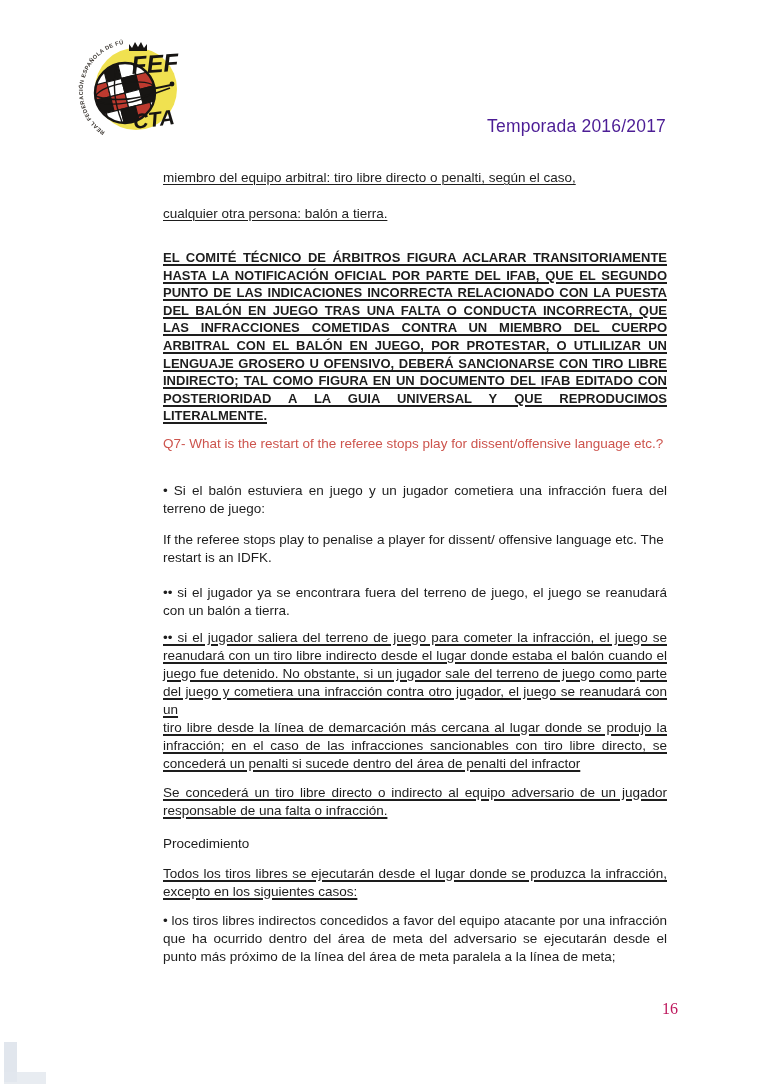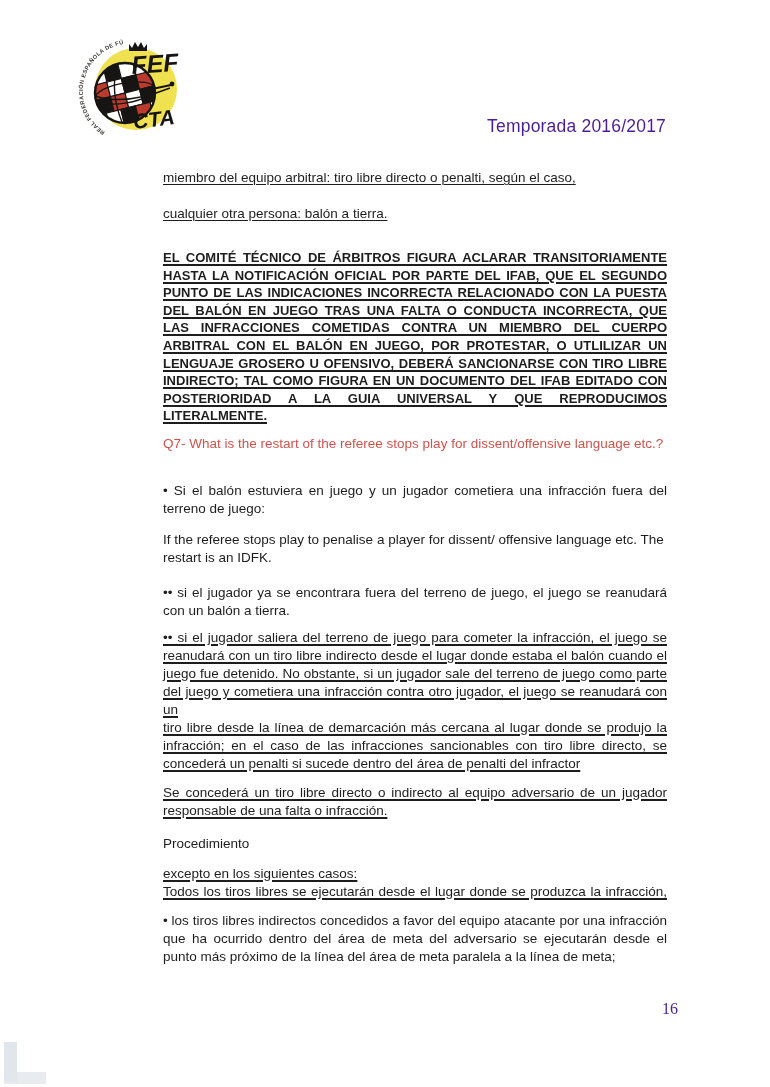--- a/index.html
+++ b/index.html
@@ -45,21 +45,21 @@
   .mt-b2{margin-top:17px;}
   .mt-b3{margin-top:9px;}
   .mt-regla{margin-top:9px;}
   .mt-se{margin-top:11px;}
   .mt-proc{margin-top:15px;}
   .mt-todos{margin-top:12px;}
   .mt-b4{margin-top:11px;}
   
   .page-number{
     position:absolute;right:92px;top:1000px;
-    font-family:"Liberation Serif", serif;font-size:16px;color:#4c1d95;
+    font-family:"Liberation Serif", serif;font-size:16px;color:#be185d;
   }
   
   .scan-mark-v{position:absolute;left:4px;top:1042px;width:13px;height:40px;background:#d9e0e8;opacity:.8;}
   .scan-mark-h{position:absolute;left:4px;top:1072px;width:42px;height:12px;background:#e2e7ee;opacity:.8;}
 </style>
 </head>
 <body>
 
 <div class="page">
 
@@ -157,22 +157,22 @@
 
 
     <div class="p mt-se">
         <div class="jline">Se concederá un tiro libre directo o indirecto al equipo adversario de un jugador</div>
         <div class="jline jline-last">responsable de una falta o infracción.</div>
       </div>
 
     <p class="p b mt-proc">Procedimiento</p>
 
     <div class="p mt-todos">
+        <div class="jline">Todos los tiros libres se ejecutarán desde el lugar donde se produzca la infracción,</div>
         <div class="jline jline-last">excepto en los siguientes casos:</div>
-        <div class="jline">Todos los tiros libres se ejecutarán desde el lugar donde se produzca la infracción,</div>
       </div>
 
     <p class="p j mt-b4">• los tiros libres indirectos concedidos a favor del equipo atacante por una infracción que ha ocurrido dentro del área de meta del adversario se ejecutarán desde el punto más próximo de la línea del área de meta paralela a la línea de meta;</p>
 
   </div>
 
   <div class="page-number">16</div>
 
   <div class="scan-mark-v"></div>
   <div class="scan-mark-h"></div>

